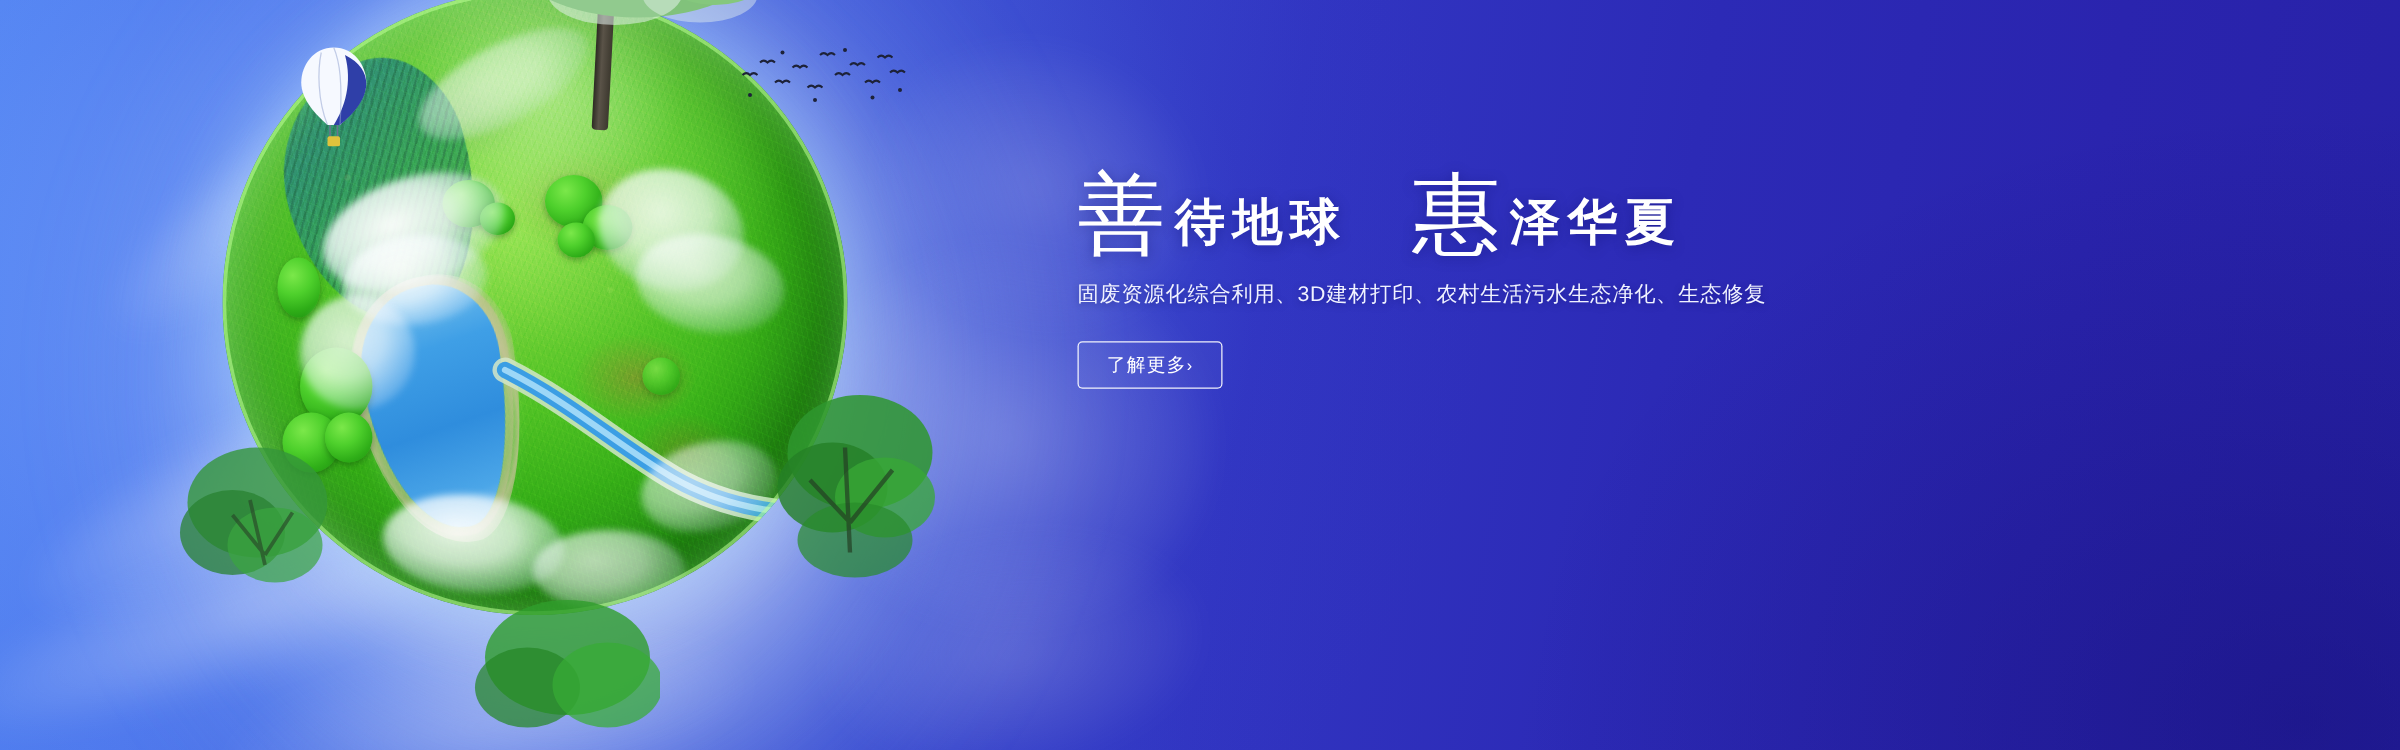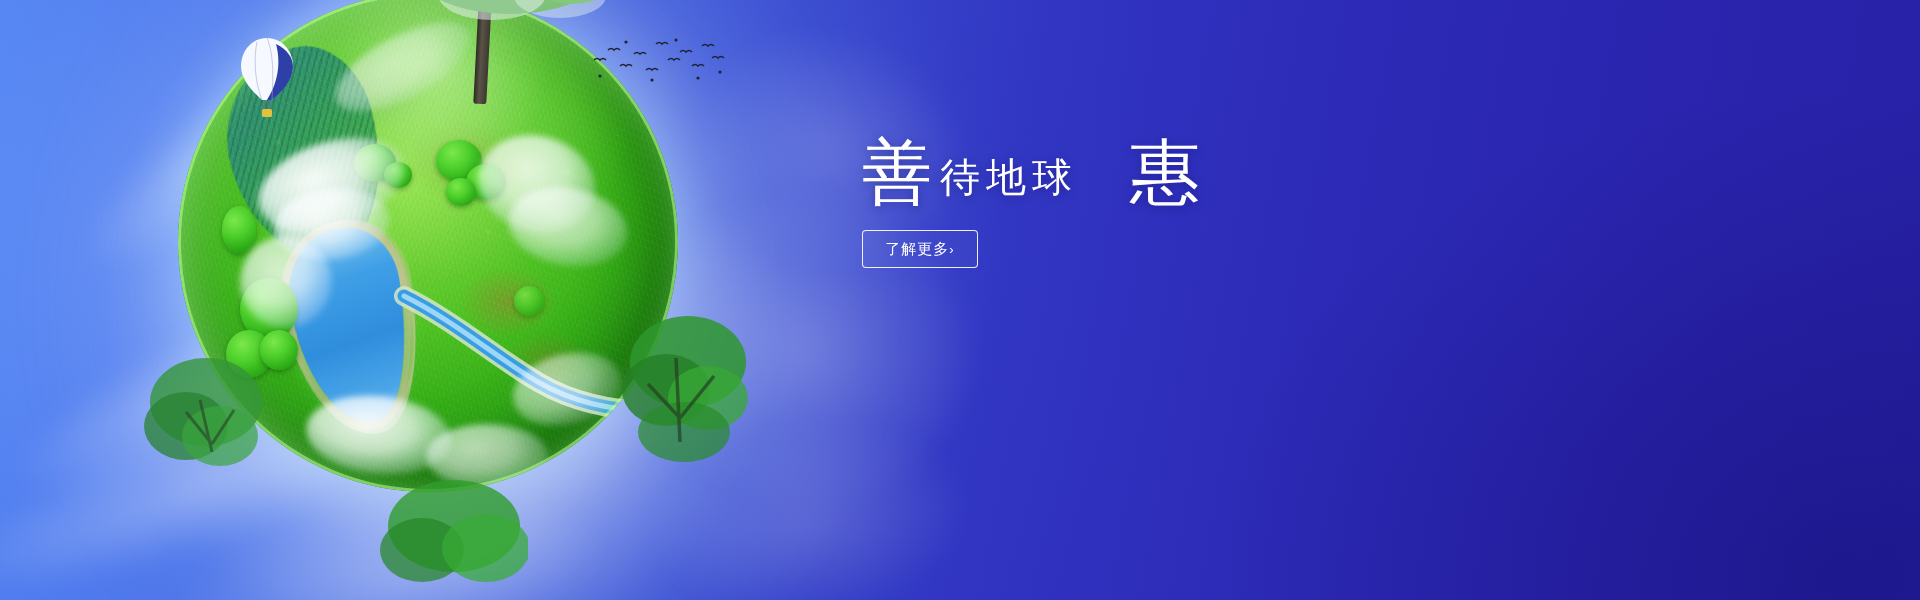--- a/index.html
+++ b/index.html
@@ -304,21 +304,21 @@
     font-family: "Liberation Serif", "DejaVu Serif", serif;
     font-size: 70px;
     font-weight: 400;
     letter-spacing: 0;
     position: relative;
     top: 4px;
   }
   .hl-small {
     font-family: "Liberation Serif", "DejaVu Serif", serif;
     font-size: 40px;
-    font-weight: 400;
+    font-weight: 700;
     letter-spacing: 6px;
     padding-left: 8px;
     position: relative;
     top: -6px;
   }
   .hl-gap { width: 52px; }
 
   .subtitle {
     margin-top: 22px;
     color: #ffffff;
@@ -490,23 +490,25 @@
     </svg>
   </div>
 
   <div class="content">
 
     <div class="headline">
       <span class="hl-big">善</span>
       <span class="hl-small">待地球</span>
       <span class="hl-gap"></span>
       <span class="hl-big">惠</span>
+      <span class="hl-small">泽华夏</span>
     </div>
 
 
+    <div class="desc">固废资源化综合利用、3D建材打印、农村生活污水生态净化、生态修复</div>
 
     <div class="cta">
       <span>了解更多</span>
       <span class="chev">›</span>
     </div>
 
   </div>
 
 </div>
 

